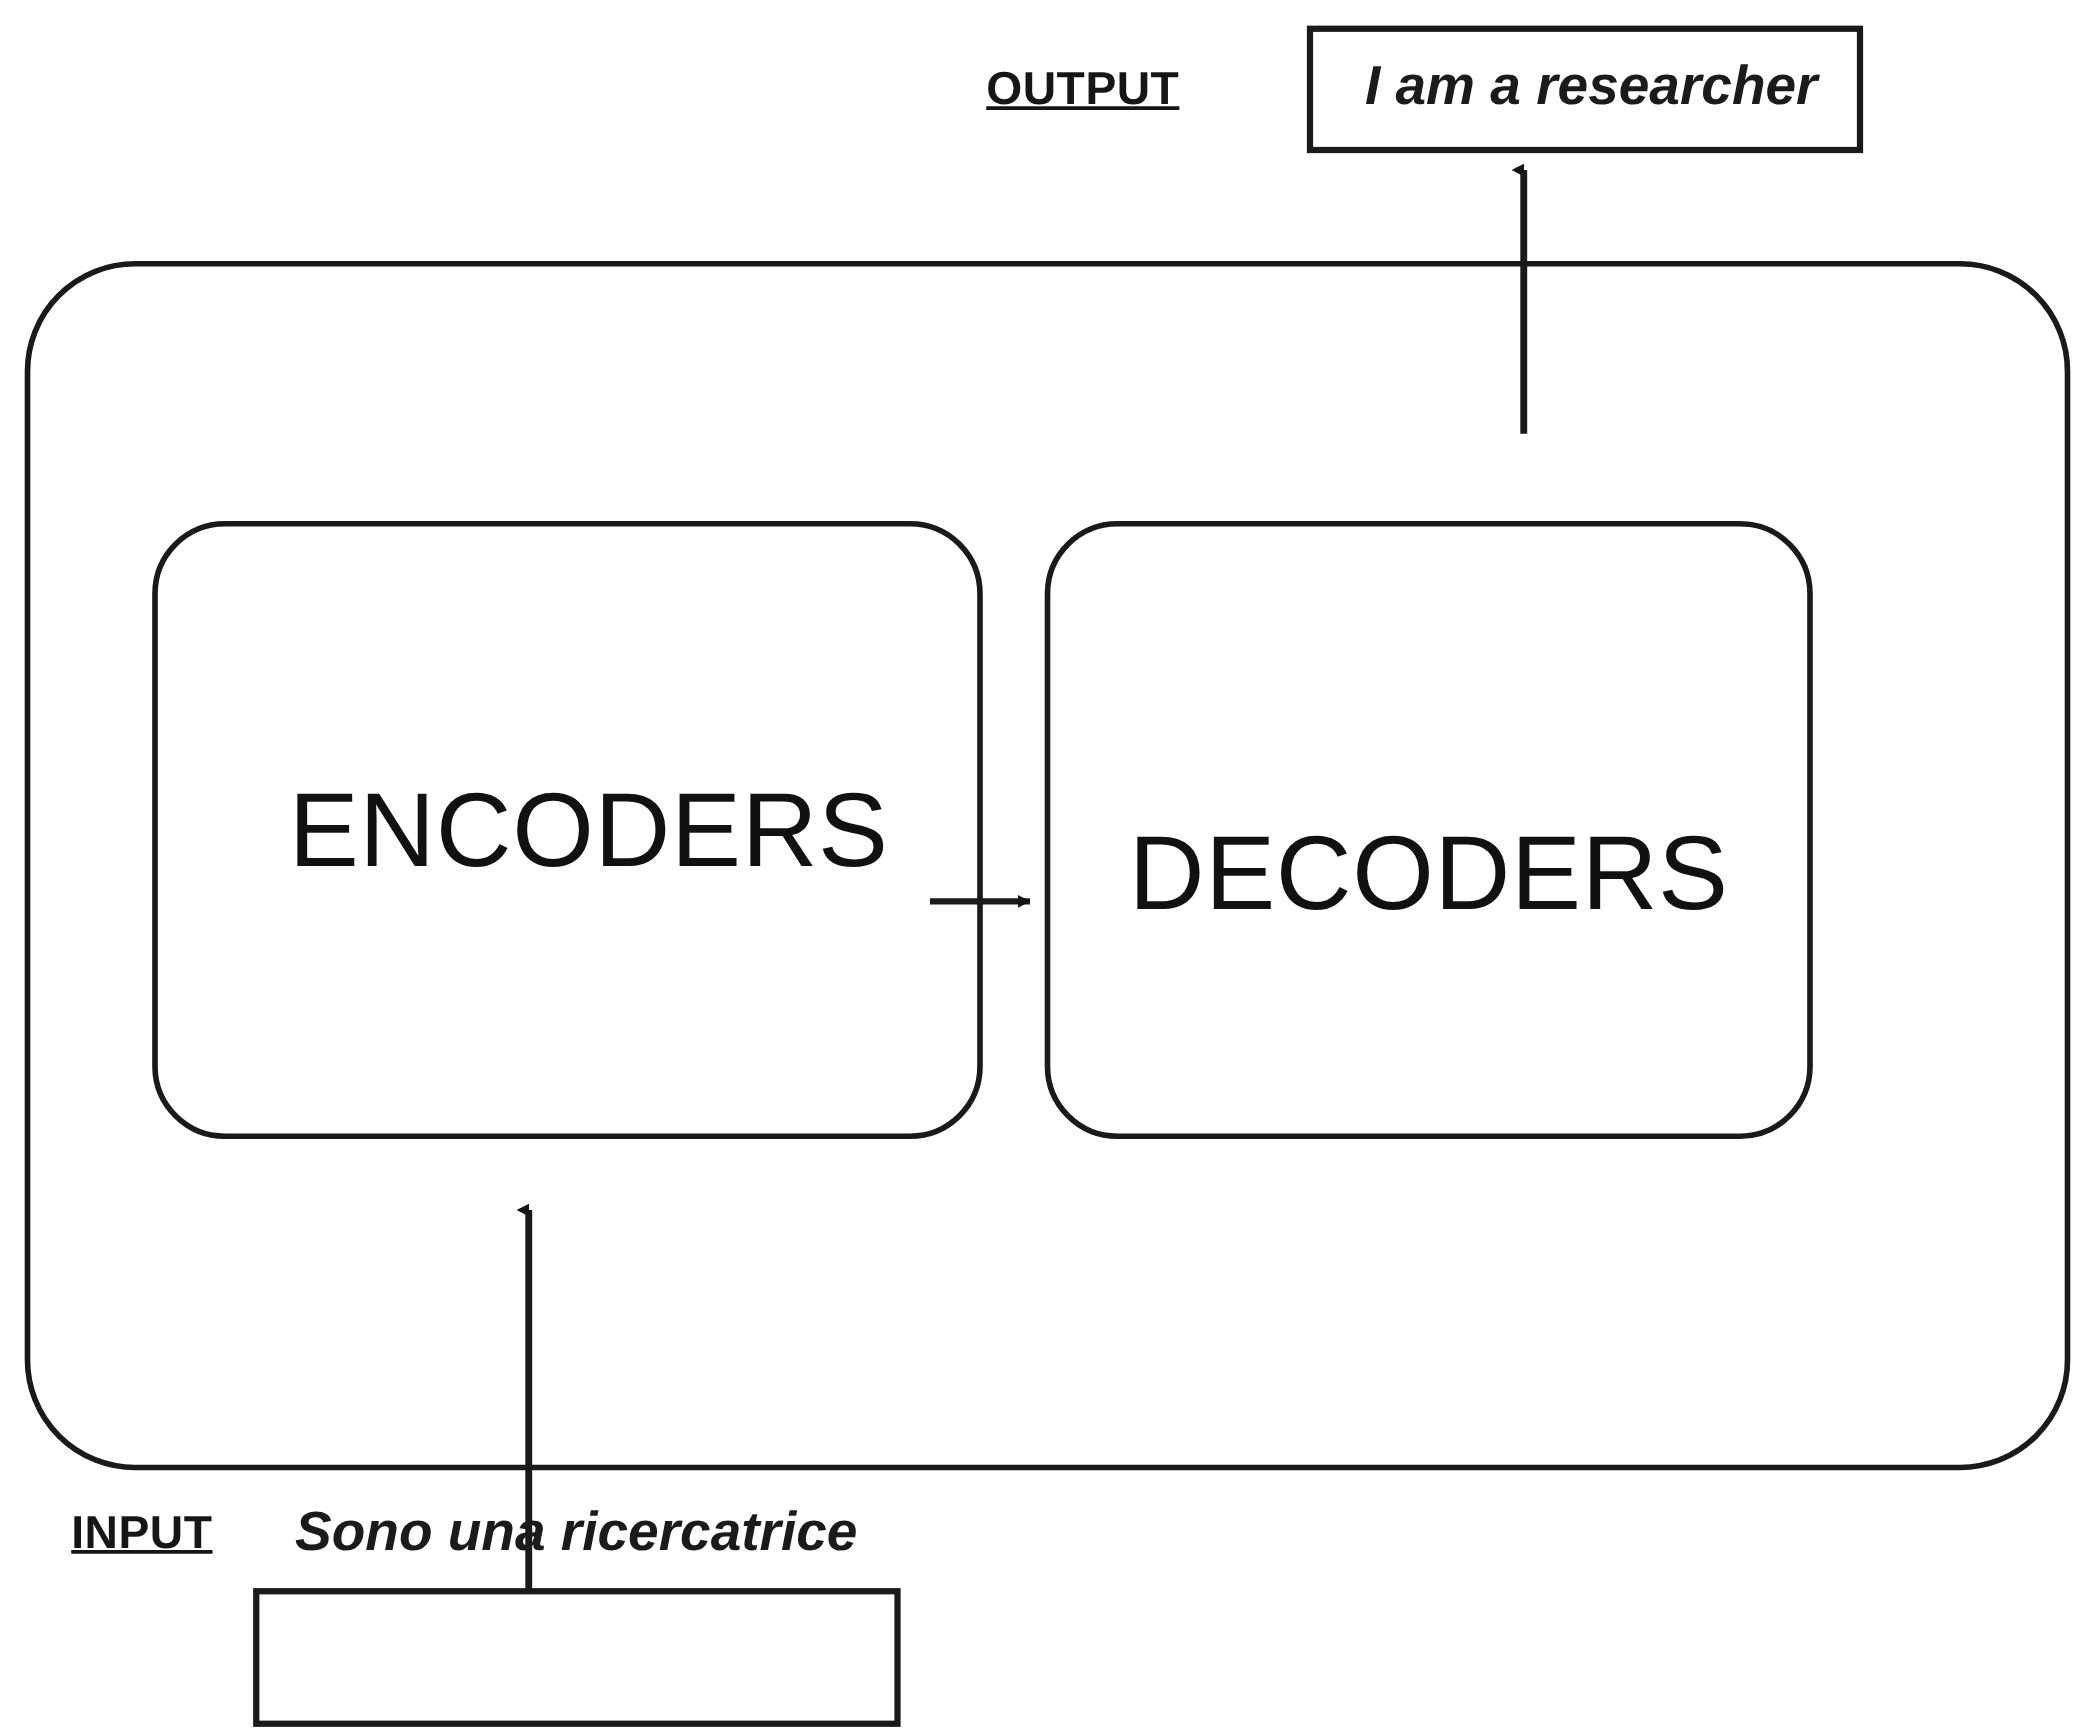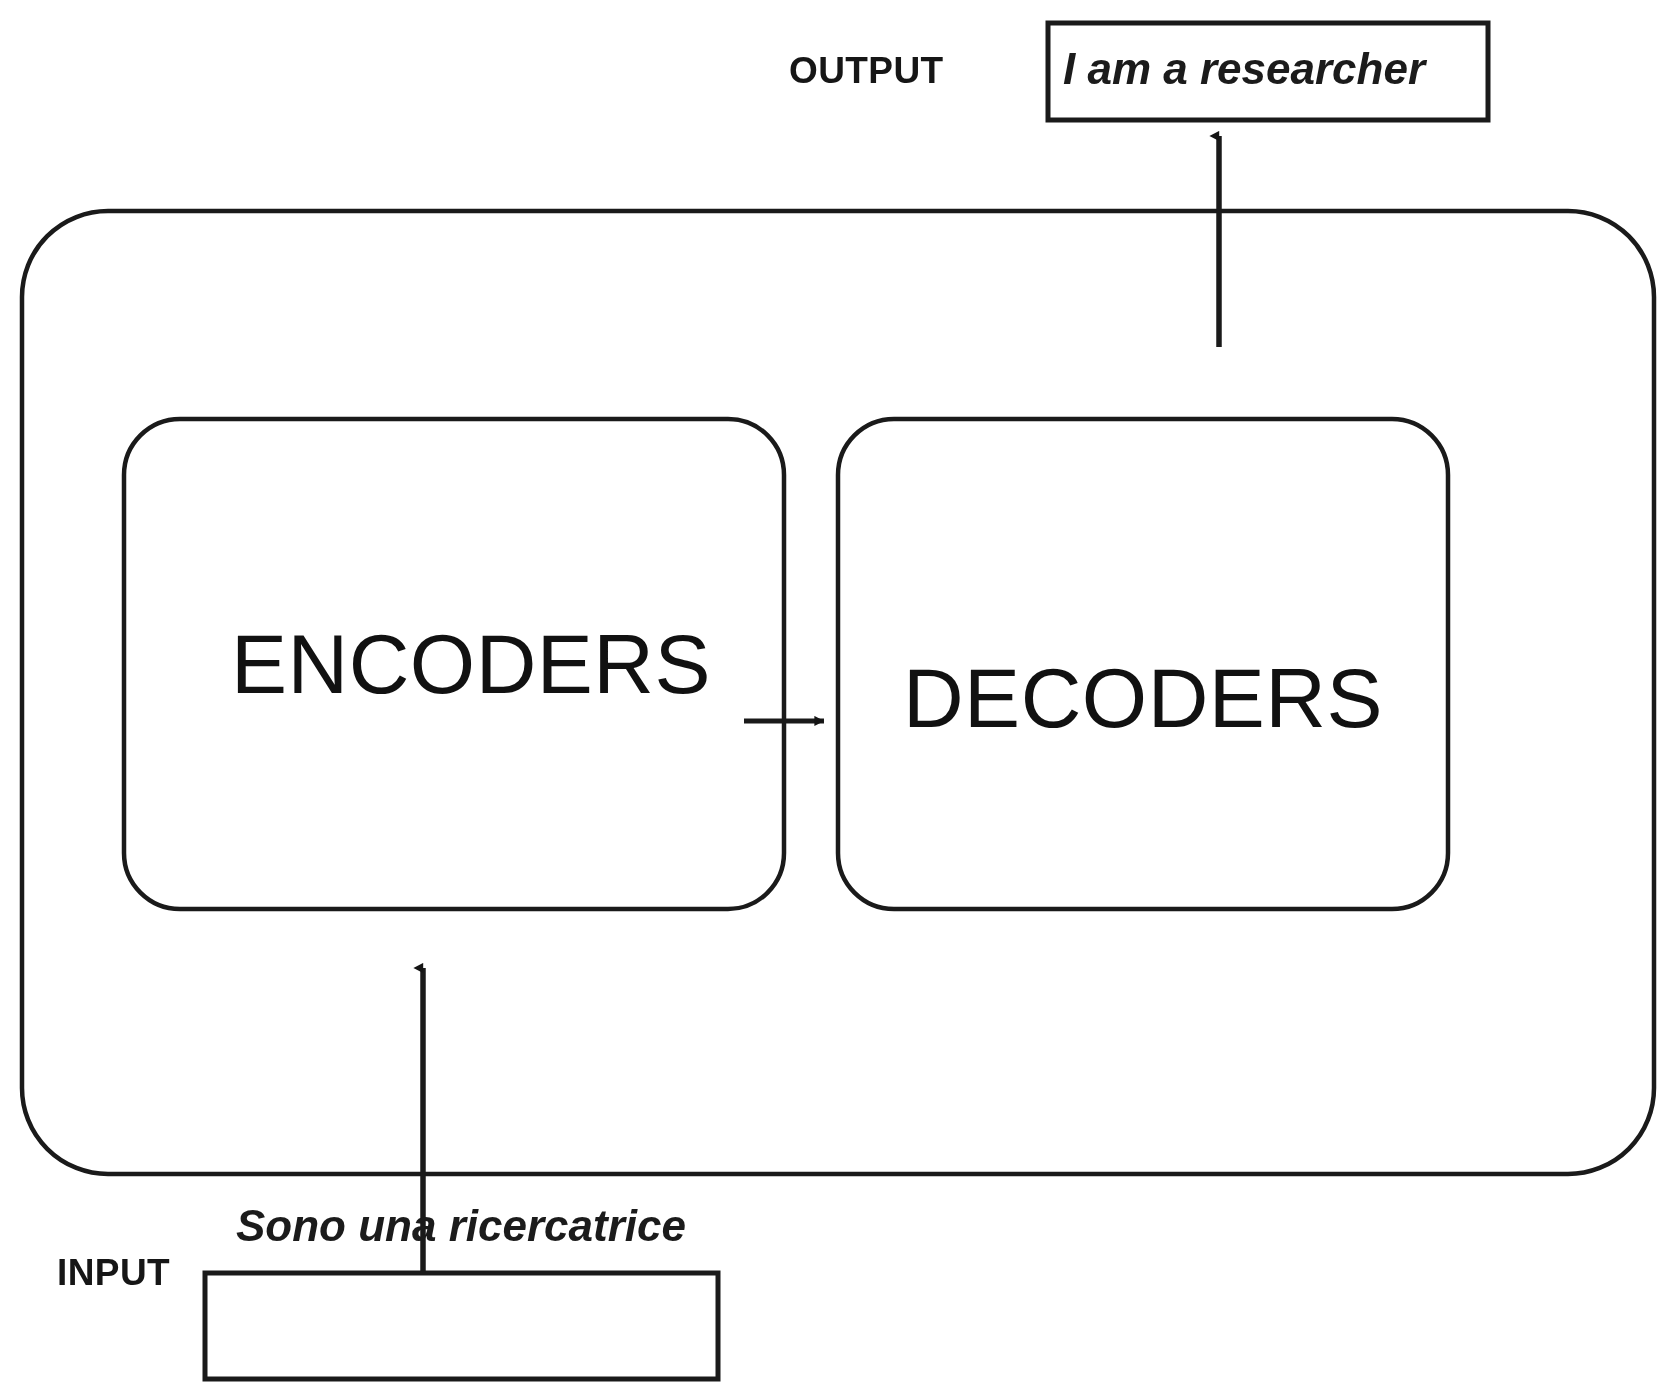--- a/index.html
+++ b/index.html
@@ -28,36 +28,37 @@
     position: absolute;
     font-family: "Liberation Sans", sans-serif;
     color: #161616;
     white-space: nowrap;
     line-height: 1;
   }
   .side-label {
     font-weight: bold;
     font-size: 37px;
     letter-spacing: 0.4px;
+    text-decoration: underline;
   }
   .io-text {
     font-style: italic;
     font-size: 44px;
     font-weight: 600;
     color: #1b1b1b;
   }
   .block-text {
     font-size: 84px;
     font-weight: 400;
     color: #111111;
     letter-spacing: 0.5px;
   }
   #output-label { left: 789px;  top: 52px;  }
-  #output-text  { left: 1063px; top: 47px;  width: 420px; text-align: left; }
-  #input-label  { left: 57px;   top: 1254px;}
+  #output-text  { left: 1063px; top: 47px;  width: 420px; text-align: center; }
+  #input-label  { left: 57px;   top: 1207px;}
   #input-text   { left: 222px;  top: 1204px; width: 478px; text-align: center; }
   #encoders-text{ left: 122px;  top: 622px; width: 664px; text-align: center; padding-left: 17px; }
   #decoders-text{ left: 836px;  top: 656px; width: 614px; text-align: center; }
 </style>
 </head>
 <body>
 
 <div id="canvas">
 
   <svg id="diagram-svg" viewBox="0 0 1678 1389" xmlns="http://www.w3.org/2000/svg">

